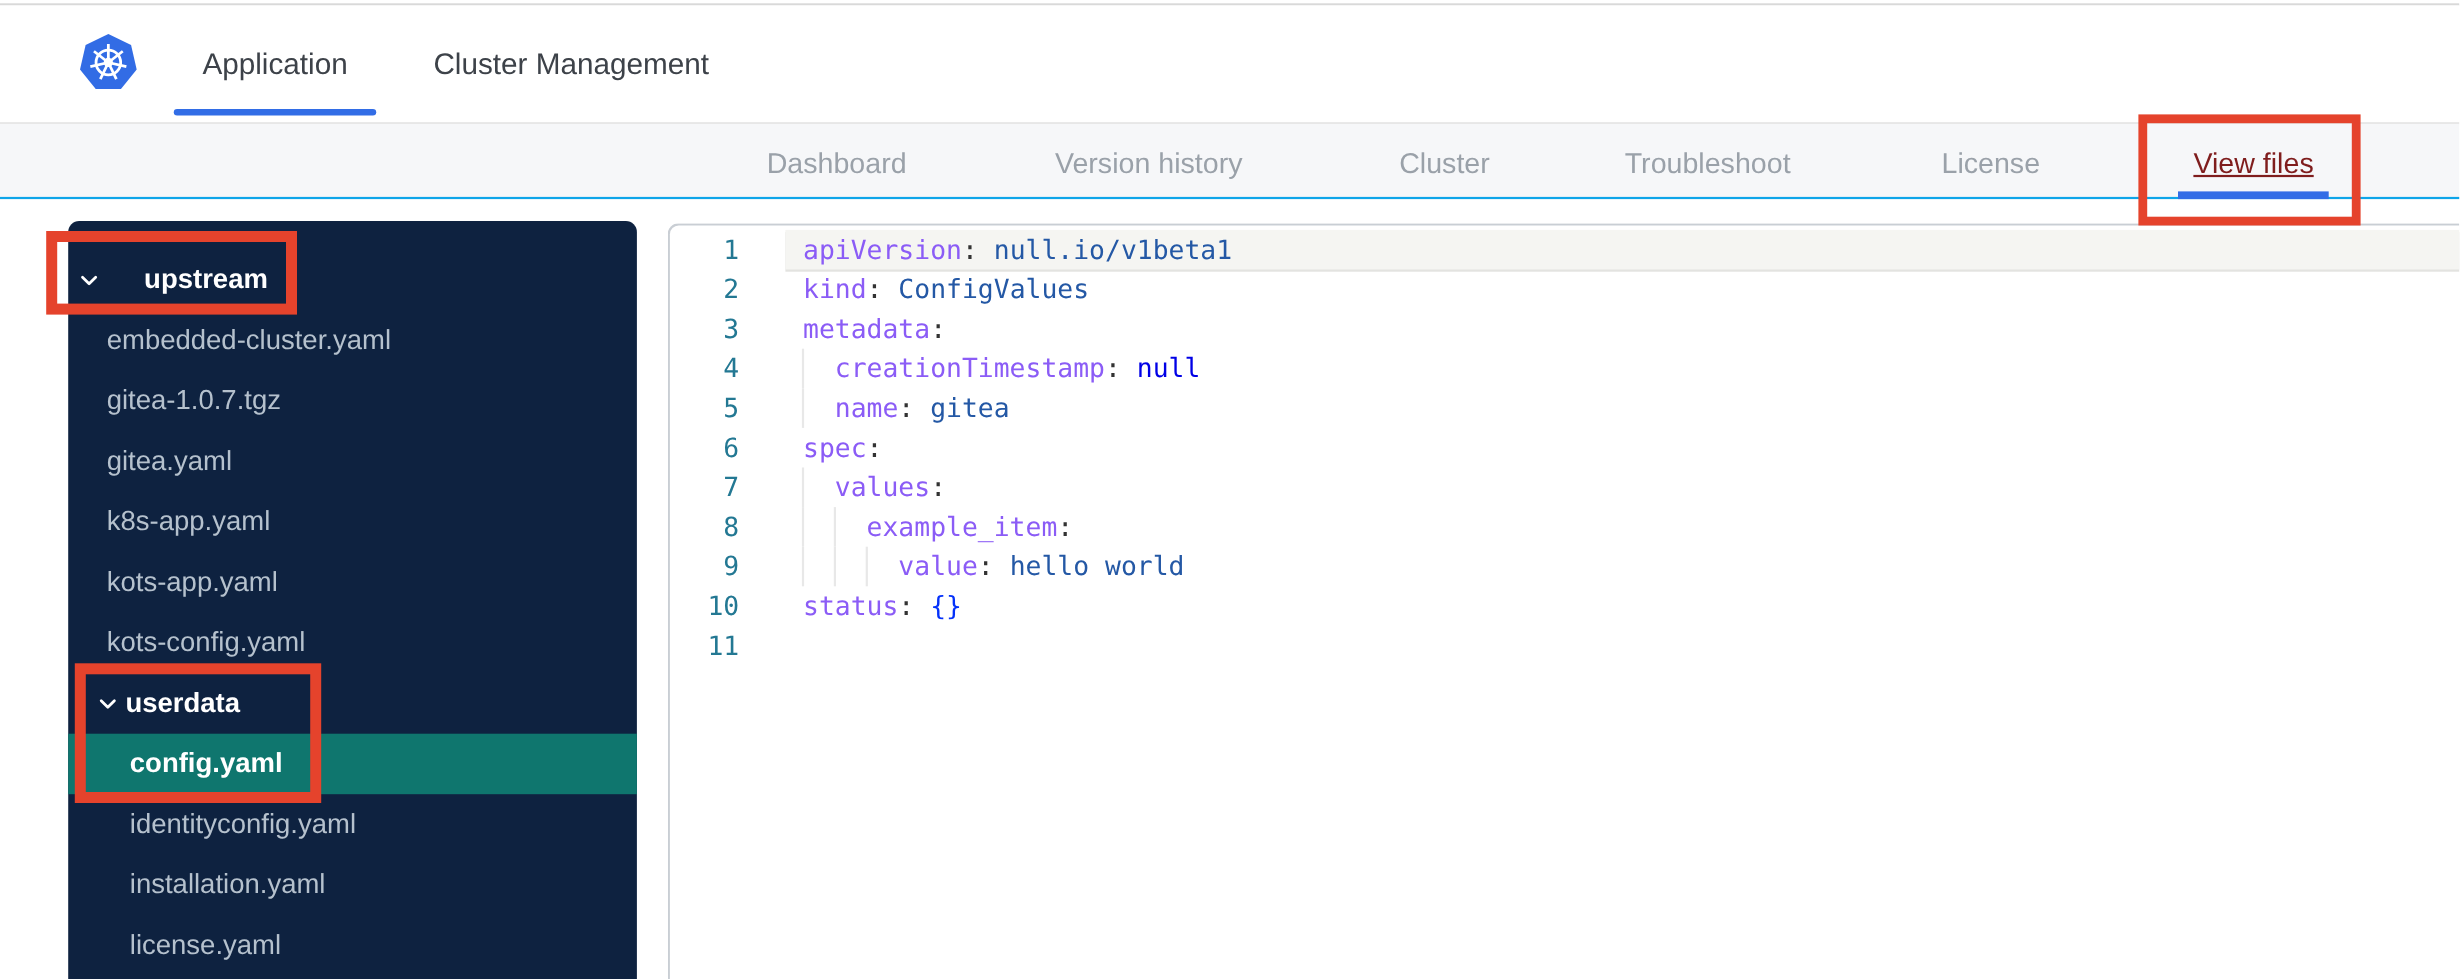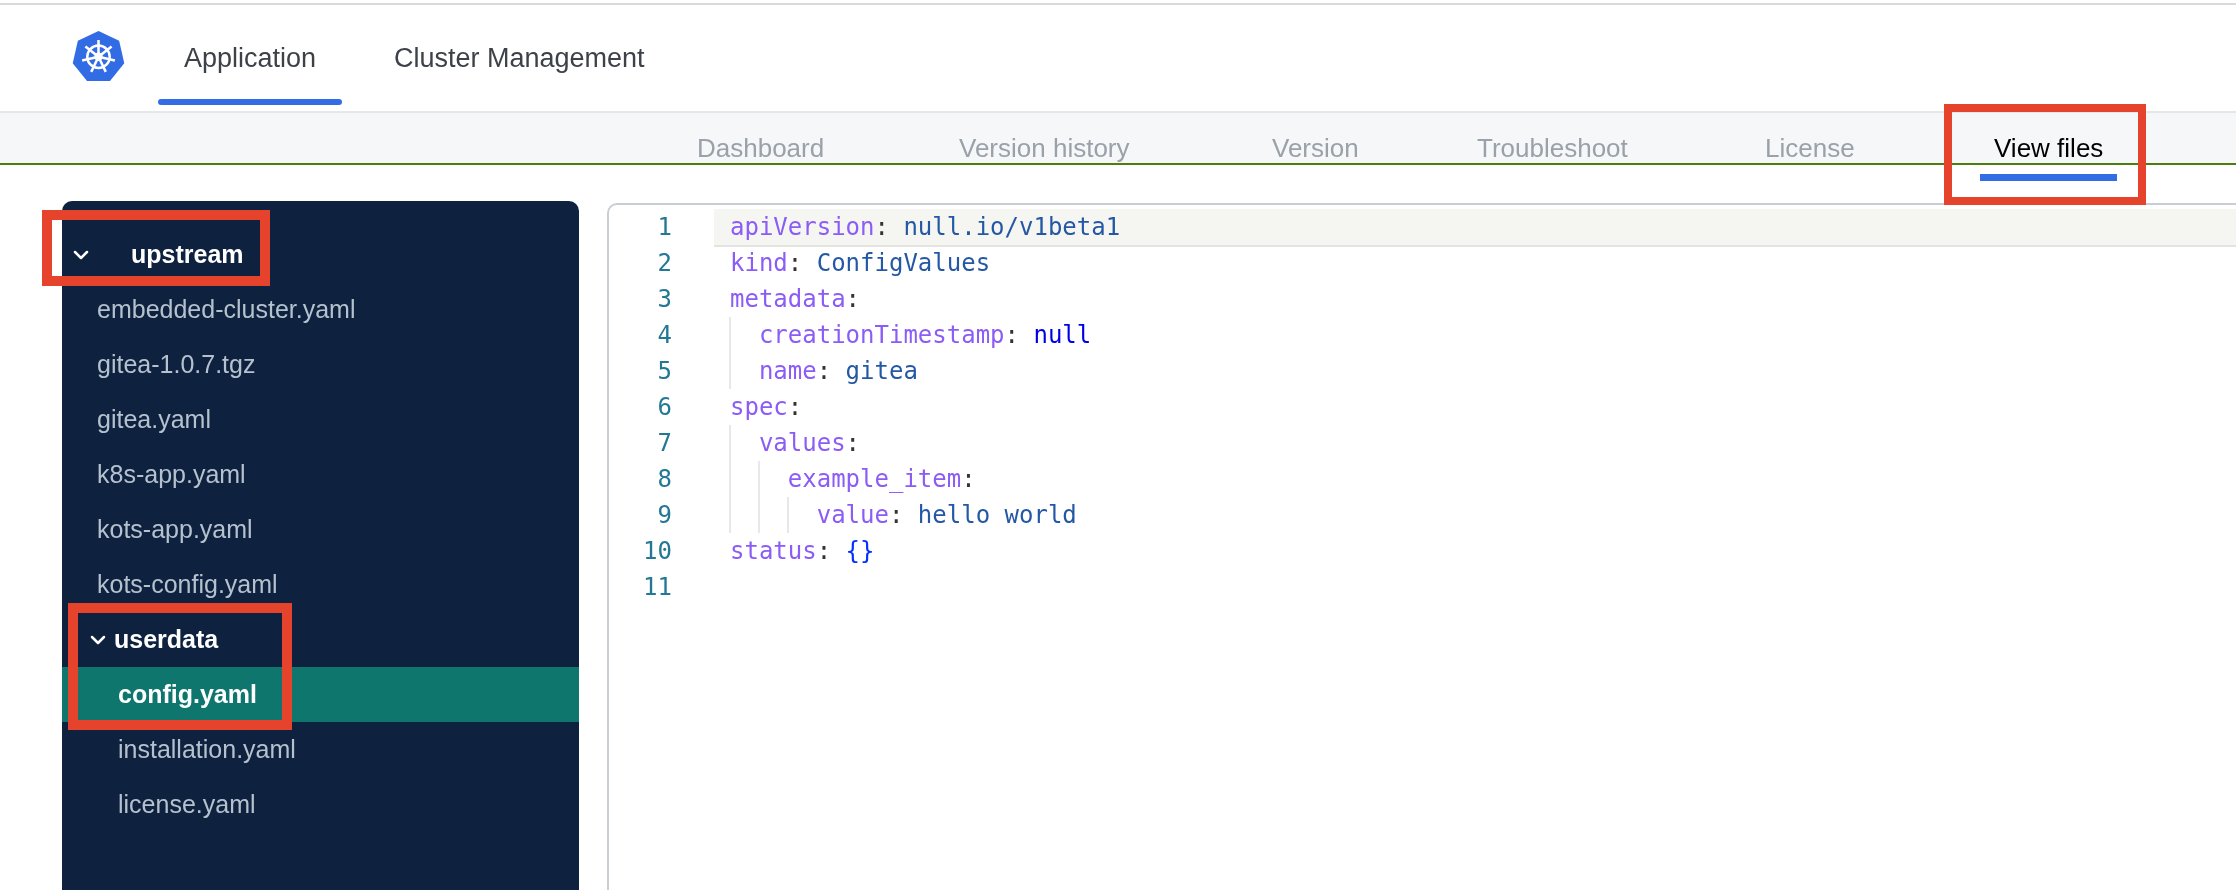--- a/index.html
+++ b/index.html
@@ -14,31 +14,31 @@
           border-bottom:2px solid #e7e7e7;box-sizing:border-box;}
   .logo{position:absolute;left:63px;top:21px;width:71px;height:70px;}
   .header-tab{position:absolute;top:0;height:106px;display:flex;align-items:center;
               padding:0 26px;font-size:27px;color:#3d4249;cursor:pointer;}
   .header-tab.t0{left:158px;}
   .header-tab.t1{left:368px;}
   .header-tab.active::after{content:"";position:absolute;left:0;right:0;bottom:6px;height:6px;
               border-radius:3px;background:#326de6;}
 
   
-  .subnav{position:absolute;left:0;top:113px;width:100%;height:52px;background:#f6f7f9;
-          border-bottom:2px solid #4d7c0f;box-sizing:border-box;}
+  .subnav{position:absolute;left:0;top:113px;width:100%;height:68px;background:#f6f7f9;
+          border-bottom:2px solid #0ea5e9;box-sizing:border-box;}
   .subnav-item{position:absolute;top:0;height:70px;display:flex;align-items:center;
                padding:0 14px;font-size:26px;color:#9aa1a9;cursor:pointer;white-space:nowrap;}
   .subnav-item.s0{left:683px;}
   .subnav-item.s1{left:945px;}
   .subnav-item.s2{left:1258px;}
   .subnav-item.s3{left:1463px;}
   .subnav-item.s4{left:1751px;}
   .subnav-item.s5{left:1980px;}
-  .subnav-item.active{color:#000000;}
+  .subnav-item.active{color:#7f1d1d;text-decoration:underline;}
   .subnav-item.active::after{content:"";position:absolute;left:0;right:0;bottom:2px;height:7px;
                background:#326de6;}
 
   
   .sidebar{position:absolute;left:62px;top:201px;width:517px;height:689px;background:#0e2240;
            border-radius:10px 10px 0 0;}
   .tree{position:absolute;left:0;top:26px;width:100%;}
   .tree-row{position:relative;height:55px;line-height:55px;display:flex;align-items:center;
             font-size:25px;color:#b5c1cd;cursor:pointer;box-sizing:border-box;white-space:nowrap;}
   .tree-row.folder{color:#fff;font-weight:700;}
@@ -101,21 +101,21 @@
     <div id="header-tabs">
         <div class="header-tab t0 active">Application</div>
         <div class="header-tab t1">Cluster Management</div>
       </div>
   </header>
 
   <nav class="subnav">
     <div id="subnav-items">
         <div class="subnav-item s0">Dashboard</div>
         <div class="subnav-item s1">Version history</div>
-        <div class="subnav-item s2">Version</div>
+        <div class="subnav-item s2">Cluster</div>
         <div class="subnav-item s3">Troubleshoot</div>
         <div class="subnav-item s4">License</div>
         <div class="subnav-item s5 active">View files</div>
       </div>
   </nav>
 
   <aside class="sidebar">
     <div class="tree" id="file-tree">
         <div class="tree-row folder f-l0">
           <svg class="chev" viewBox="0 0 20 14">
@@ -144,20 +144,23 @@
         <div class="tree-row folder f-l1">
           <svg class="chev" viewBox="0 0 20 14">
             <polyline points="4,4 10,10 16,4" stroke="#fff" stroke-width="2.5" fill="none" stroke-linecap="round" stroke-linejoin="round"></polyline>
           </svg>
           <span>userdata</span>
         </div>
         <div class="tree-row file file-l2 selected">
           <span>config.yaml</span>
         </div>
         <div class="tree-row file file-l2">
+          <span>identityconfig.yaml</span>
+        </div>
+        <div class="tree-row file file-l2">
           <span>installation.yaml</span>
         </div>
         <div class="tree-row file file-l2">
           <span>license.yaml</span>
         </div>
       </div>
   </aside>
 
   <section class="editor">
     <div class="code-lines" id="code-lines">

